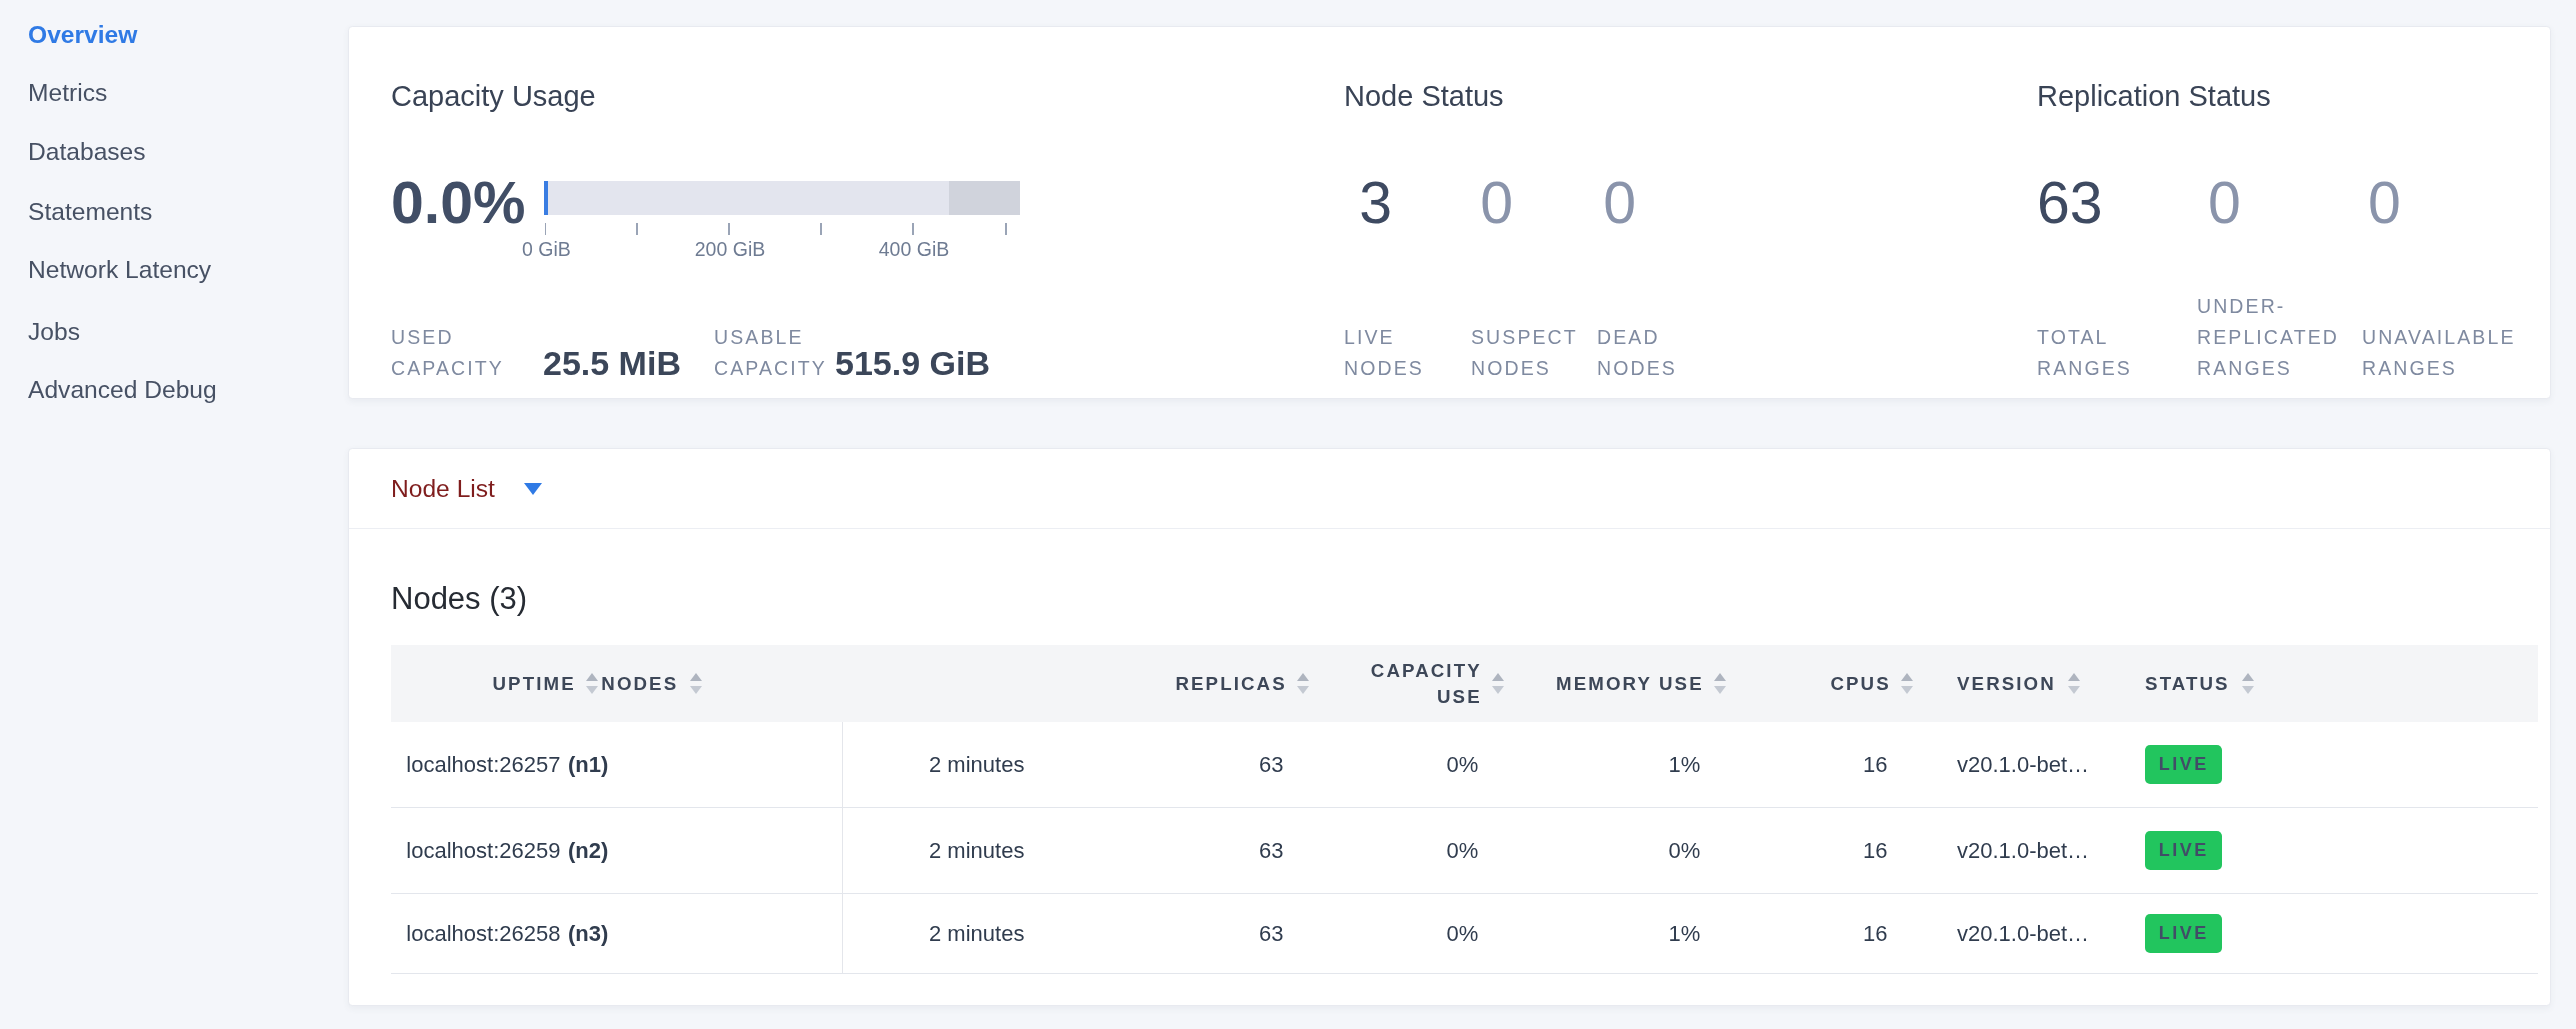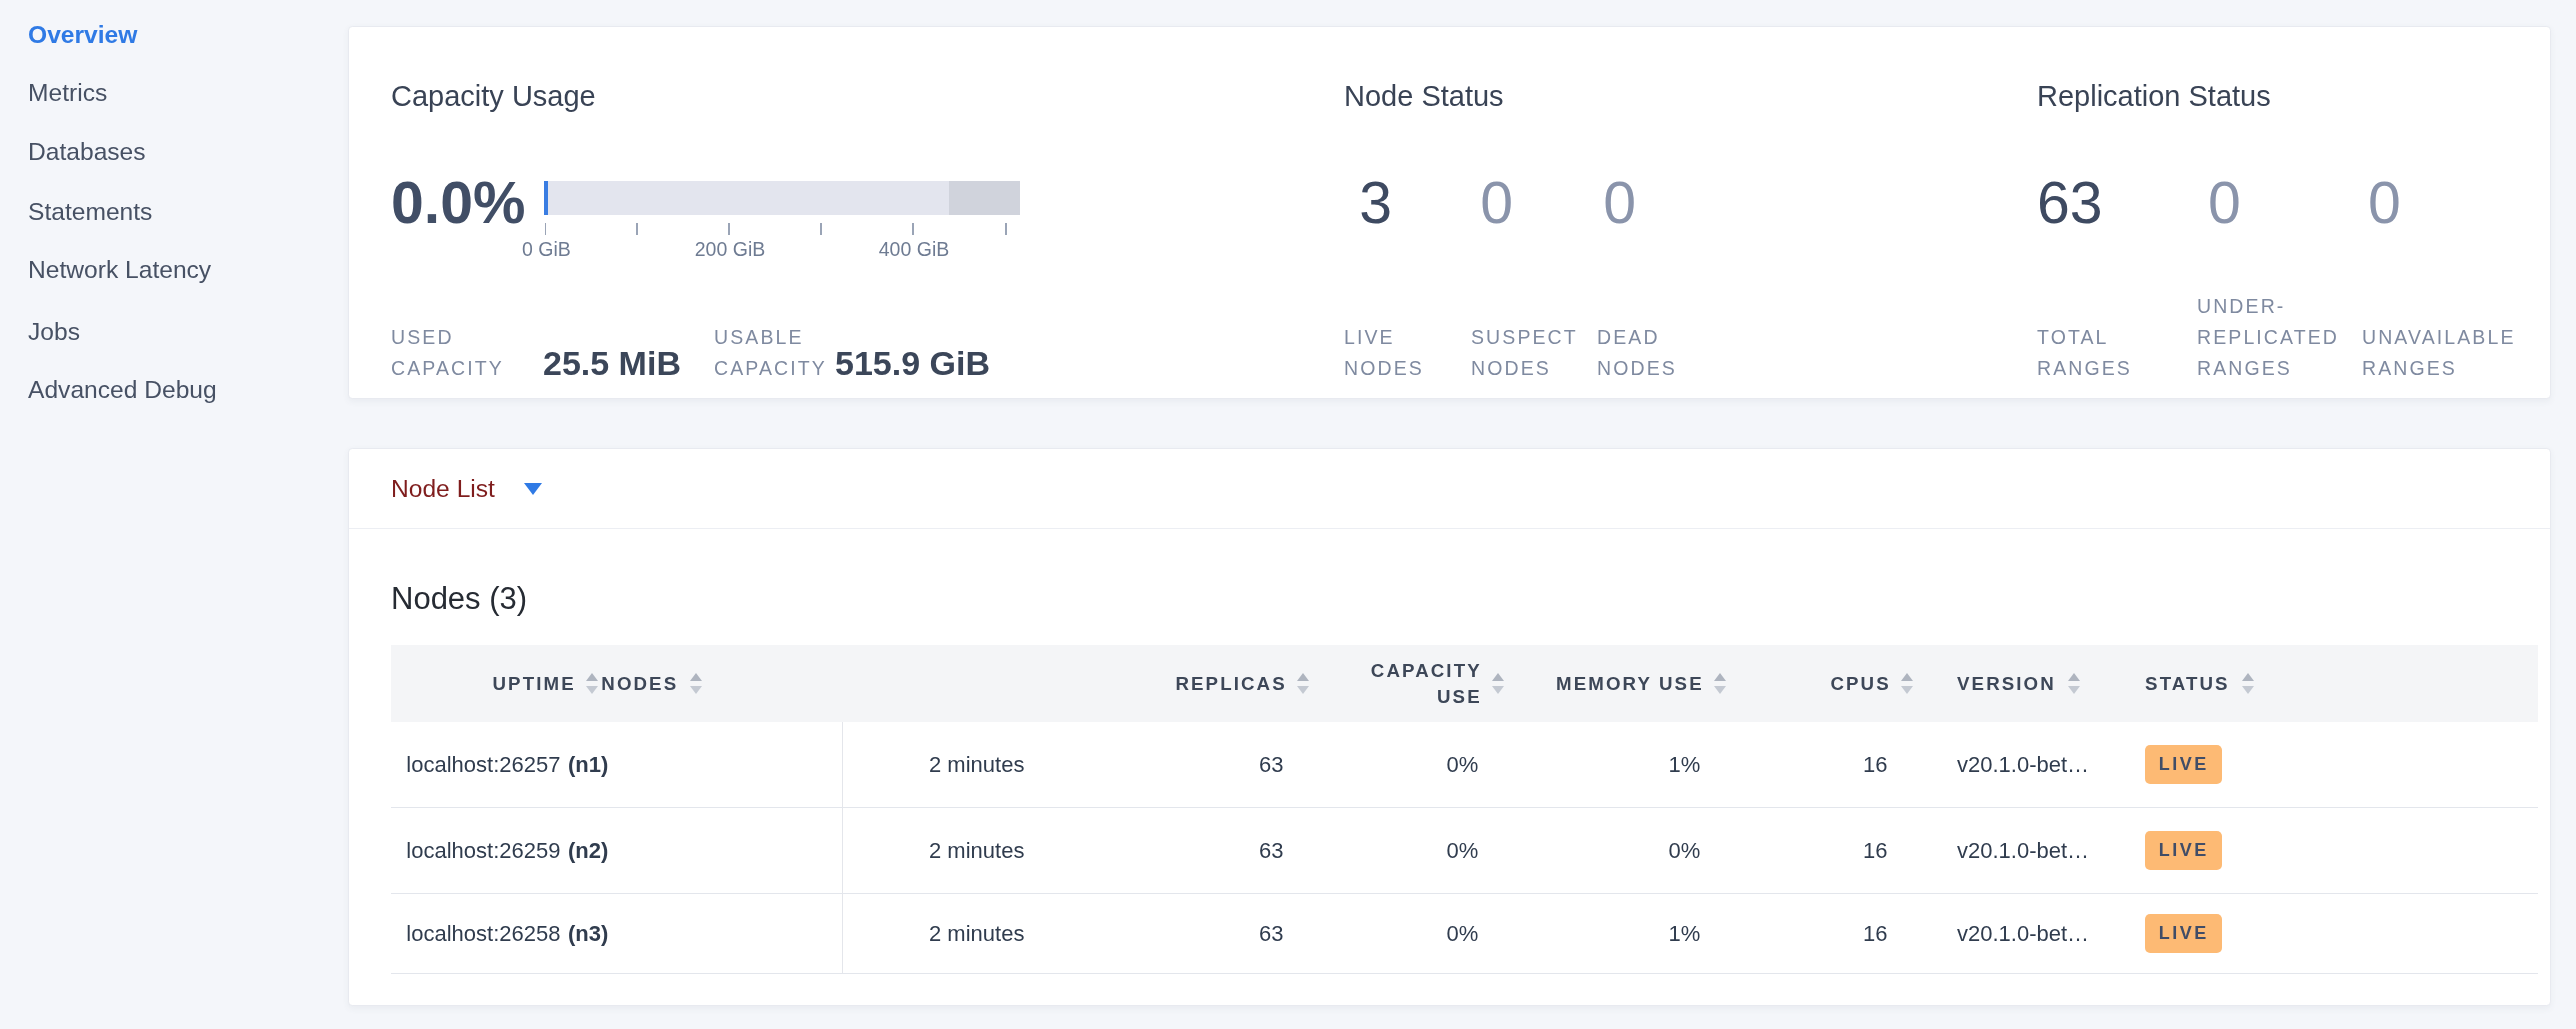--- a/index.html
+++ b/index.html
@@ -67,21 +67,21 @@
   .c2{width:195px}.c3{width:259px}.c4{width:195px}.c5{width:222px}.c6{width:187px}
   .c7{width:239px;padding-left:56px}
   .c8{width:397px;padding-left:5.1px}
   .right{justify-content:flex-end;padding-right:13.6px;text-align:right}
   .sort{display:inline-flex;flex-direction:column;gap:4.2px;margin-left:12px}
   .th.right .sort{margin-right:-25.5px;margin-left:10.2px}
   .s-up{width:0;height:0;border-left:6.8px solid transparent;border-right:6.8px solid transparent;border-bottom:8.5px solid #aeb4bf}
   .s-down{width:0;height:0;border-left:6.8px solid transparent;border-right:6.8px solid transparent;border-top:8.5px solid #c4c9d2}
   .hdr-2line{display:inline-block;width:121px;line-height:25.5px}
   .node-id{font-weight:bold;margin-left:7.6px}
-  .badge-live{display:inline-block;padding:9.3px 13.6px;background:#fdba74;border-radius:5.1px;
+  .badge-live{display:inline-block;padding:9.3px 13.6px;background:#22c55e;border-radius:5.1px;
     font-size:18px;font-weight:bold;letter-spacing:2.5px;color:#414d67}
 </style>
 </head>
 <body>
 
 <nav>
   <div class="side-item active" style="top:21px">Overview</div>
   <div class="side-item" style="top:79px">Metrics</div>
   <div class="side-item" style="top:138px">Databases</div>
   <div class="side-item" style="top:198px">Statements</div>

